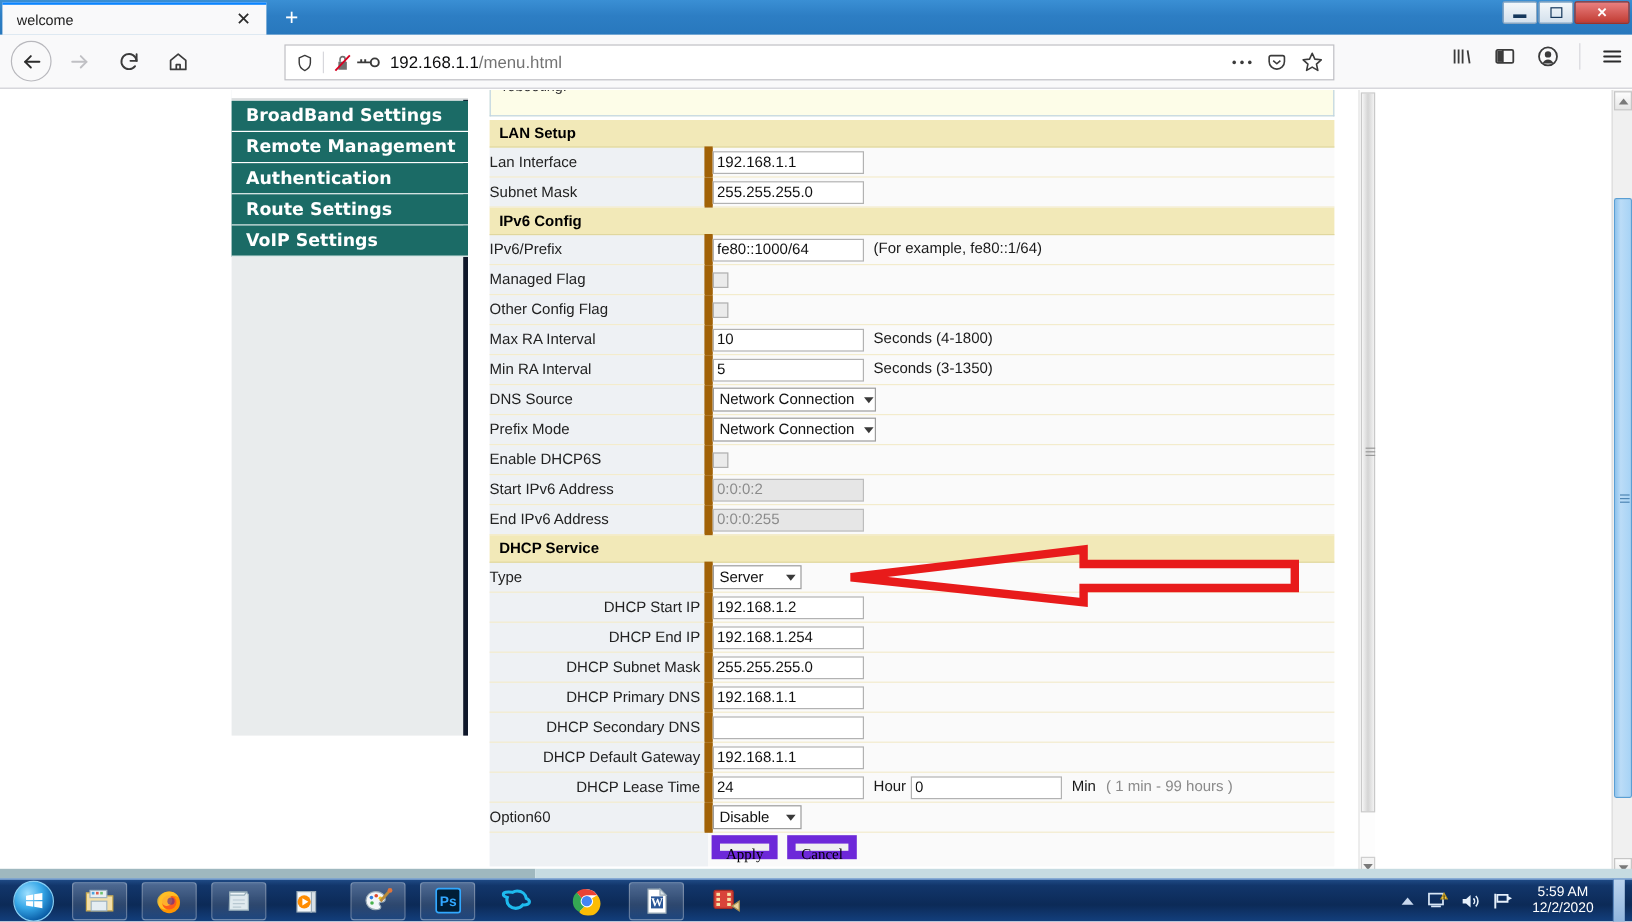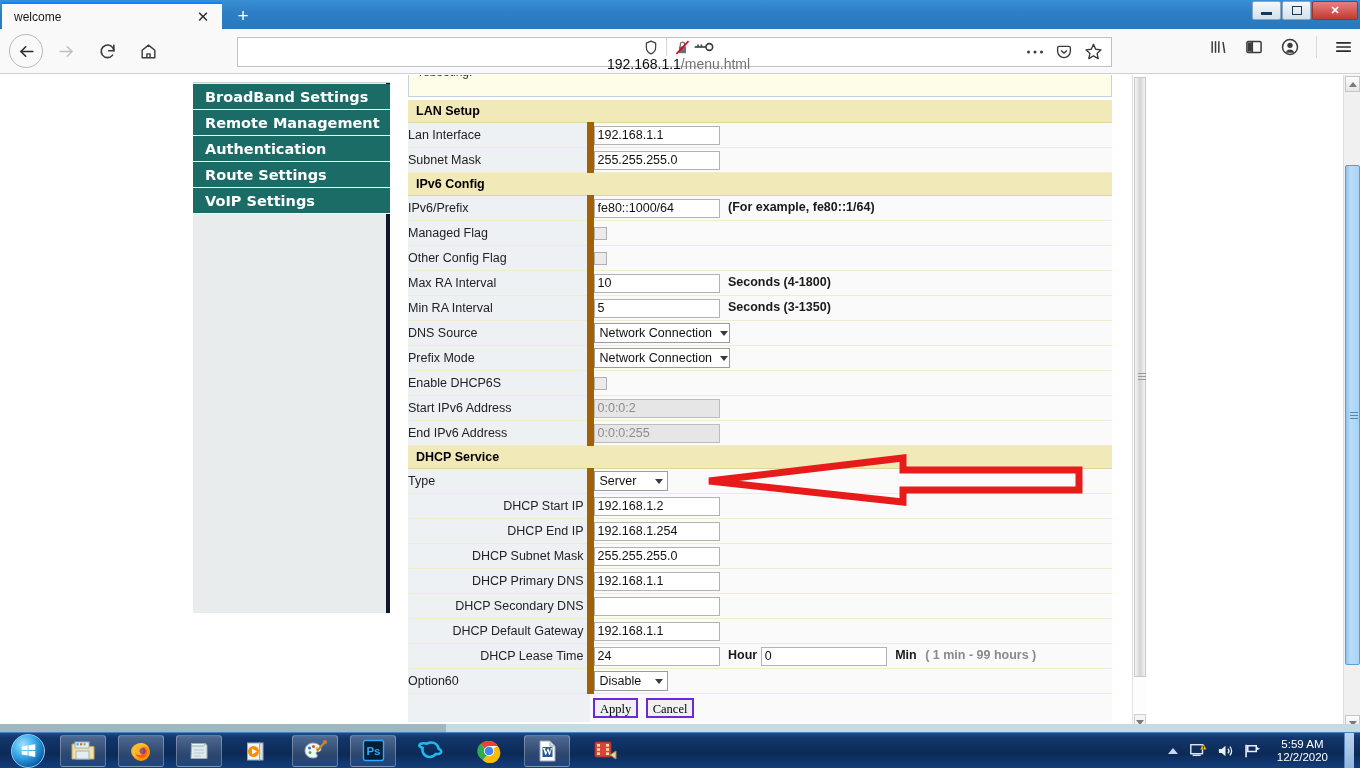--- a/index.html
+++ b/index.html
@@ -78,21 +78,21 @@
   .navbtn.back {
     border: 1.5px solid #b8b8bd; border-radius: 50%;
     width: 34px; height: 34px; margin-left: 9px; color:#2b2b2b;
   }
   .navbtn.fwd { color: #c0c0c4; }
   .urlbar {
     position: absolute; left: 237px; top: 37px;
     width: 875px; height: 30px;
     background: #ffffff;
     border: 1px solid #bfbfc4;
-    display: flex; align-items: center; flex-direction: column;
+    display: flex; align-items: center;
   }
   .url-icons { display: flex; align-items: center; padding-left: 8px; }
   .url-div { width:1px; height:18px; background:#d7d7dc; margin:0 7px; }
   .url-text {
     font-size: 14px; color: #0c0c0d; margin-left: 8px;
     white-space: nowrap;
   }
   .url-text .path { color: #737373; }
   .url-right {
     position: absolute; right: 8px; top: 4px;
@@ -201,26 +201,26 @@
     vertical-align: middle; cursor: pointer;
   }
   .sel .caret {
     width: 0; height: 0; margin-left: 8px;
     border-left: 4px solid transparent; border-right: 4px solid transparent;
     border-top: 5px solid #3a3a3a;
   }
   .sel.w-net { width: 136px; }
   .sel.w-srv { width: 74px; }
   .sel.w-opt { width: 74px; }
-  .unit { font-size: 12.5px; color: #1a1a1a; margin-left: 5px; font-weight: bold; }
+  .unit { font-size: 12.5px; color: #1a1a1a; margin-left: 5px; }
   .hintgrey { color: #8a8a8a; }
   .btnrow td { background: #fafafa; height: 28px; }
   .btn {
     display: inline-block; min-width: 38px; height: 20px;
-    border: 2px solid #6d28d9; background: #f0f0f0;
+    border: 7px solid #6d28d9; background: #f0f0f0;
     font-family: "Liberation Serif", serif; font-size: 12.5px;
     color: #000; line-height: 19px;
     padding: 0 5px; margin-right: 4px; cursor: pointer;
   }
 
   
   .inner-sb {
     position: absolute; left: 1132px; top: 0;
     width: 14px; height: 657px;
     background: #fdfdfd; border-left: 1px solid #e2e2e2;

